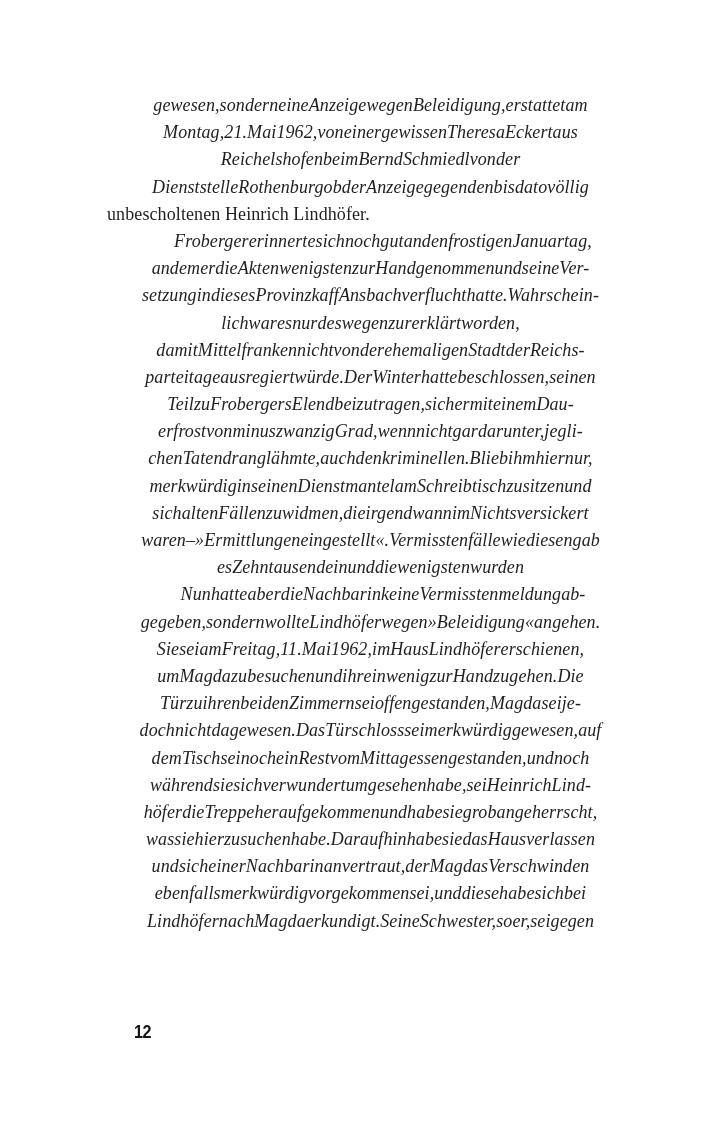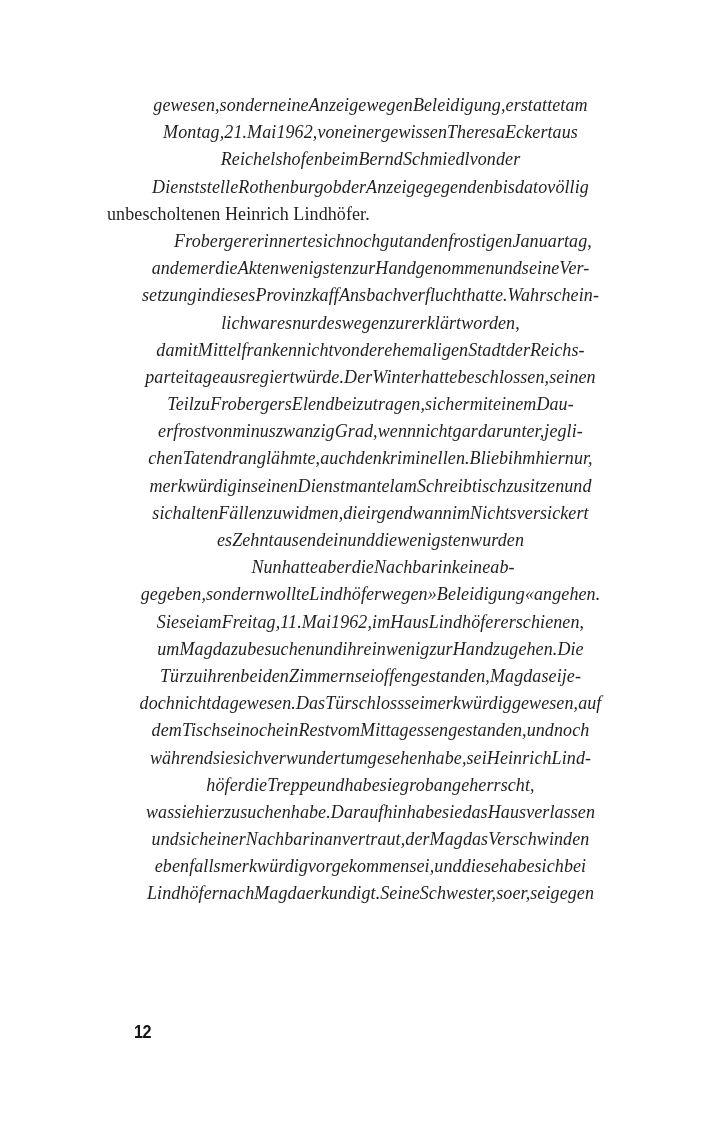--- a/index.html
+++ b/index.html
@@ -221,35 +221,46 @@
         <span>Fällen</span>
         <span>zu</span>
         <span>widmen,</span>
         <span>die</span>
         <span>irgendwann</span>
         <span>im</span>
         <span>Nichts</span>
         <span>versickert</span>
       </div>
       <div class="line justified">
+        <span>waren</span>
+        <span>–</span>
+        <span>»Ermittlungen</span>
+        <span>eingestellt«.</span>
+        <span>Vermisstenfälle</span>
+        <span>wie</span>
+        <span>diesen</span>
+        <span>gab</span>
+      </div>
+      <div class="line justified">
         <span>es</span>
         <span>Zehntausende</span>
         <span>in</span>
         <span>und</span>
         <span>die</span>
         <span>wenigsten</span>
         <span>wurden</span>
       </div>
       <div class="line indented justified">
         <span>Nun</span>
         <span>hatte</span>
         <span>aber</span>
         <span>die</span>
         <span>Nachbarin</span>
         <span>keine</span>
+        <span>Vermisstenmeldung</span>
         <span>ab-</span>
       </div>
       <div class="line justified">
         <span>gegeben,</span>
         <span>sondern</span>
         <span>wollte</span>
         <span>Lindhöfer</span>
         <span>wegen</span>
         <span>»Beleidigung«</span>
         <span>angehen.</span>
@@ -328,20 +339,21 @@
         <span>umgesehen</span>
         <span>habe,</span>
         <span>sei</span>
         <span>Heinrich</span>
         <span>Lind-</span>
       </div>
       <div class="line justified">
         <span>höfer</span>
         <span>die</span>
         <span>Treppe</span>
+        <span>heraufgekommen</span>
         <span>und</span>
         <span>habe</span>
         <span>sie</span>
         <span>grob</span>
         <span>angeherrscht,</span>
       </div>
       <div class="line justified">
         <span>was</span>
         <span>sie</span>
         <span>hier</span>

